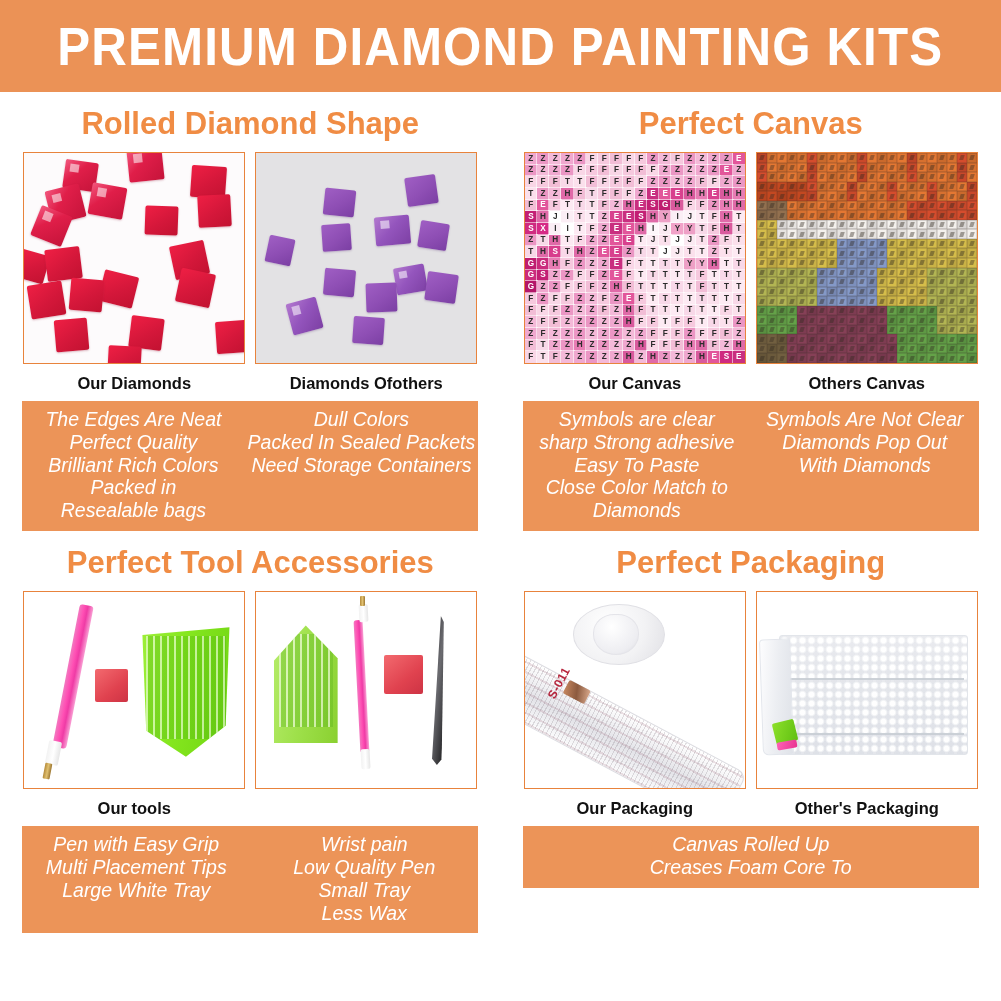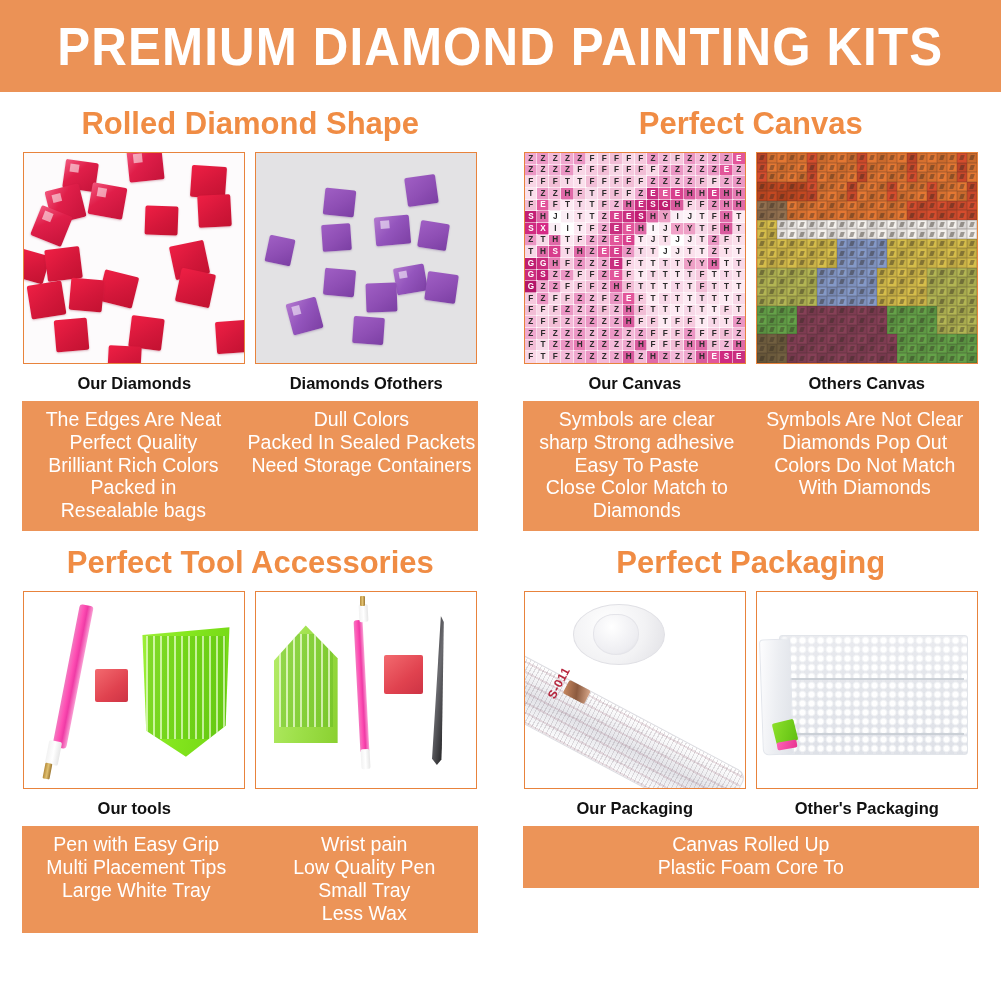--- a/index.html
+++ b/index.html
@@ -97,21 +97,21 @@
   }
   .blurb-col {
     flex: 1;
     text-align: center;
     color: #ffffff;
     font-size: 19.5px;
     line-height: 1.17;
     padding: 0 3px;
     box-sizing: border-box;
   }
-  .blurb-col div { white-space: nowrap; }
+  .blurb-col div { white-space: nowrap; font-style: italic; }
 
   
 
   
   .scatter { position: absolute; inset: 0; }
   .scatter.red-bg { background: #fdfbfc; }
   .scatter.purple-bg { background: #e3e2e4; }
   .gem {
     position: absolute;
     border-radius: 2px;
@@ -1215,21 +1215,20 @@
       <div class="blurb-col">
         <div>Symbols are clear</div>
         <div>sharp Strong adhesive</div>
         <div>Easy To Paste</div>
         <div>Close Color Match to</div>
         <div>Diamonds</div>
       </div>
       <div class="blurb-col">
         <div>Symbols Are Not Clear</div>
         <div>Diamonds Pop Out</div>
-        <div>Colors Do Not Match</div>
         <div>With Diamonds</div>
       </div>
     </div>
   </div>
 
   <div class="quadrant">
     <div class="section-title">Perfect Tool Accessories</div>
     <div class="panel-row">
 
       <div class="panel-col">
@@ -1314,18 +1313,18 @@
             <div class="bag-peek-pink" style="left:9%;top:76%;width:9%;height:4%;transform:rotate(-10deg);"></div>
           </div>
         </div>
         <div class="caption">Other's Packaging</div>
       </div>
     </div>
 
     <div class="blurb-box">
       <div class="blurb-col">
         <div>Canvas Rolled Up</div>
-        <div>Plastic Foam Core To</div>
+        <div>Creases Foam Core To</div>
       </div>
     </div>
   </div>
 
 </div>
 
 </body></html>

